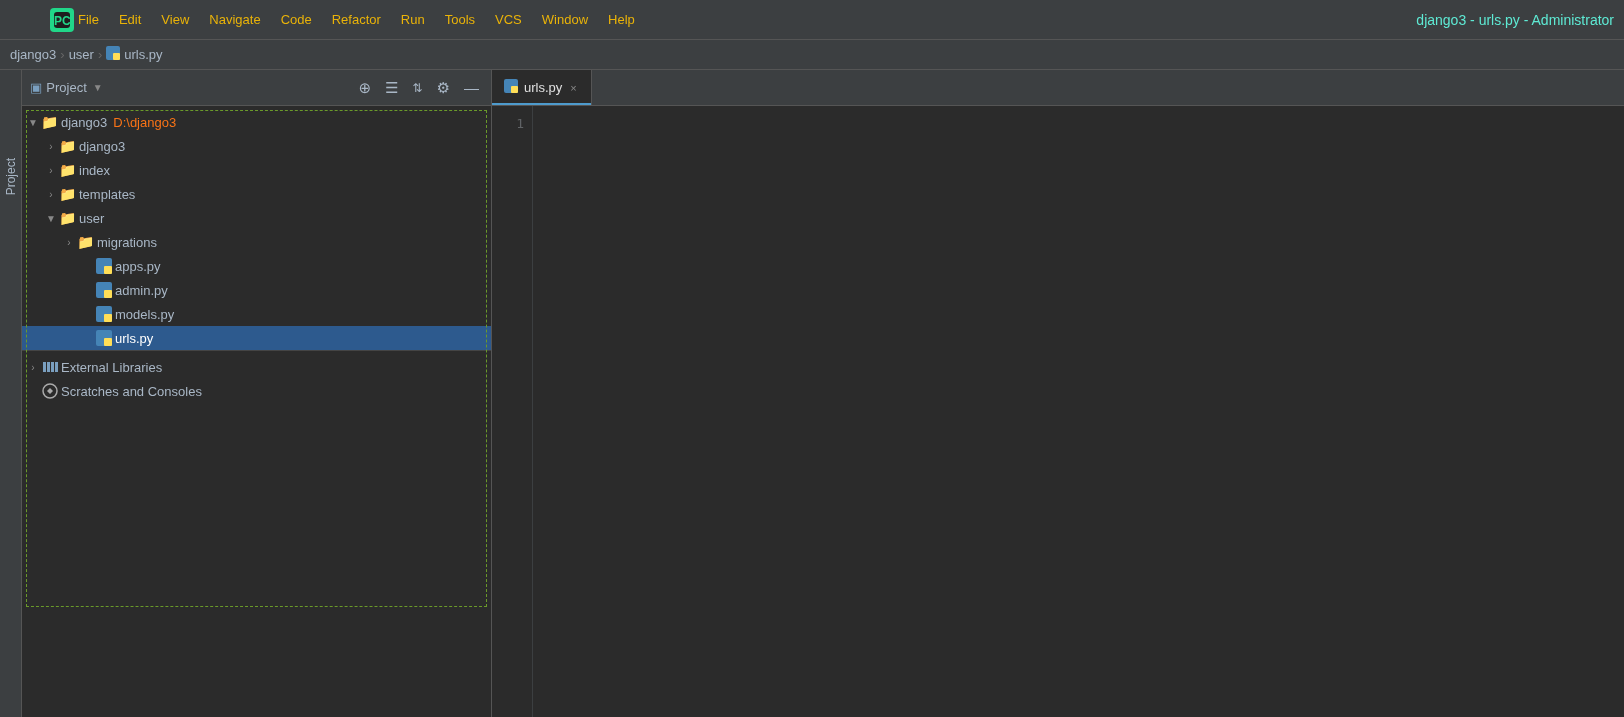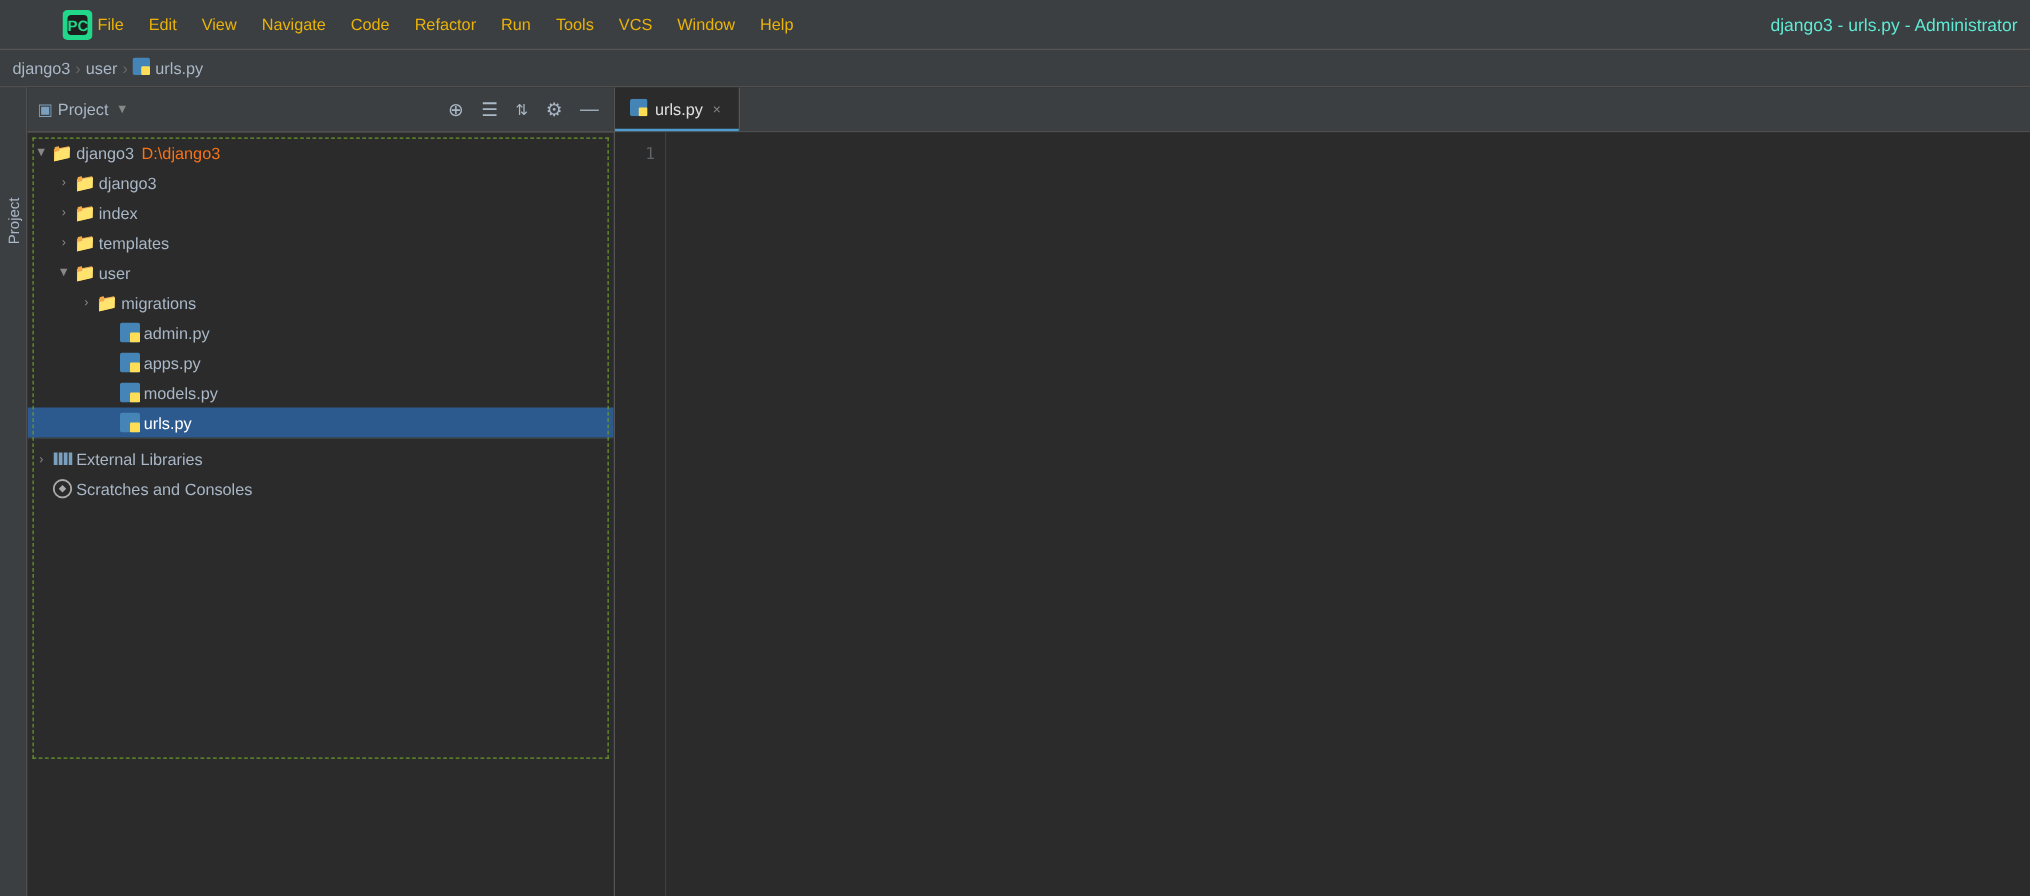--- a/index.html
+++ b/index.html
@@ -411,32 +411,32 @@
 
 
       <div class="tree-item indent-3">
         <span class="chevron" style="visibility:hidden;">›</span>
         <span class="tree-icon">
           <svg width="16" height="16" viewBox="0 0 16 16">
               <rect width="16" height="16" rx="2" fill="#4584b6"></rect>
               <rect x="8" y="8" width="8" height="8" rx="1" fill="#ffde57"></rect>
             </svg>
         </span>
-        <span class="tree-label">admin.py</span>
+        <span class="tree-label">apps.py</span>
       </div>
 
       <div class="tree-item indent-3">
         <span class="chevron" style="visibility:hidden;">›</span>
         <span class="tree-icon">
           <svg width="16" height="16" viewBox="0 0 16 16">
               <rect width="16" height="16" rx="2" fill="#4584b6"></rect>
               <rect x="8" y="8" width="8" height="8" rx="1" fill="#ffde57"></rect>
             </svg>
         </span>
-        <span class="tree-label">apps.py</span>
+        <span class="tree-label">admin.py</span>
       </div>
 
       <div class="tree-item indent-3">
         <span class="chevron" style="visibility:hidden;">›</span>
         <span class="tree-icon">
           <svg width="16" height="16" viewBox="0 0 16 16">
               <rect width="16" height="16" rx="2" fill="#4584b6"></rect>
               <rect x="8" y="8" width="8" height="8" rx="1" fill="#ffde57"></rect>
             </svg>
         </span>

